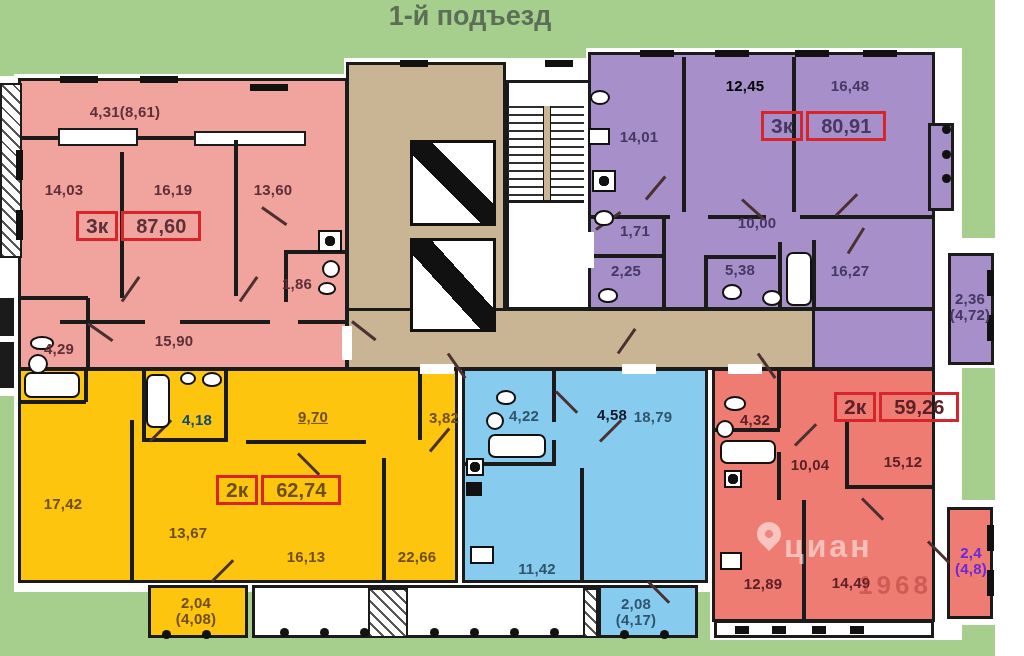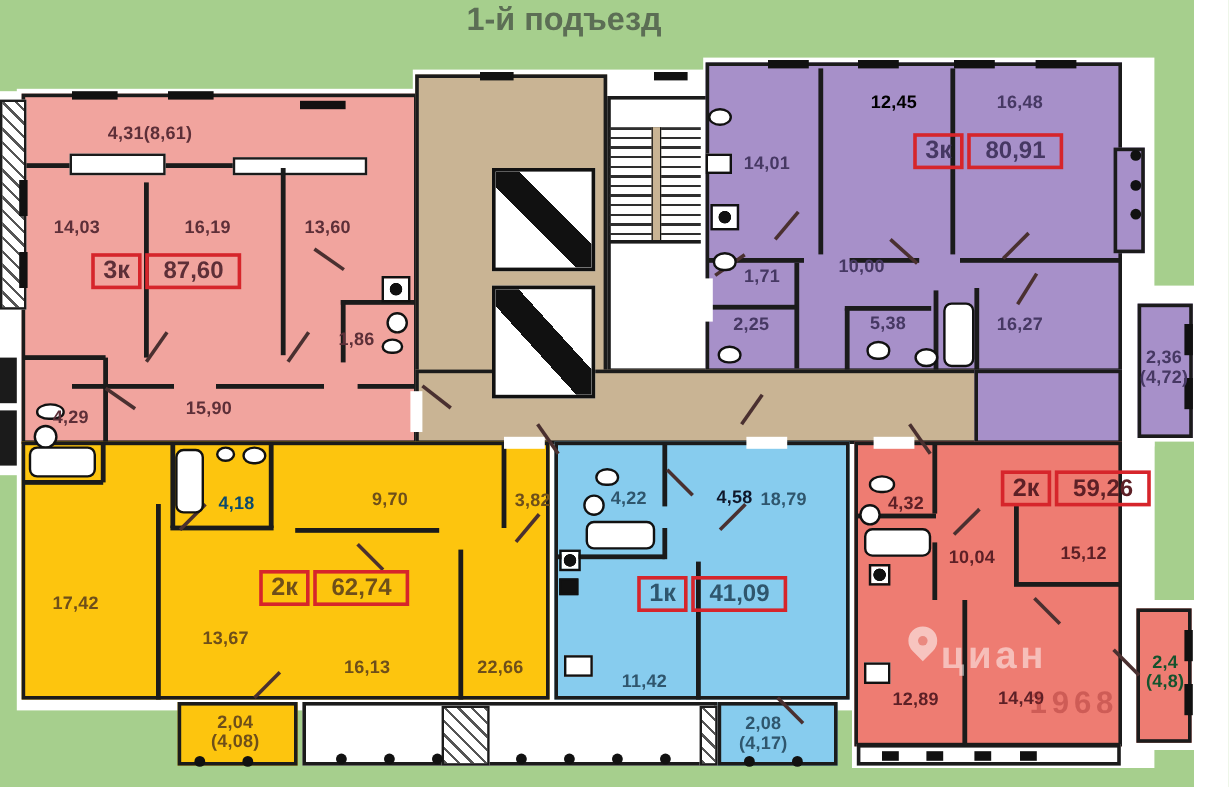--- a/index.html
+++ b/index.html
@@ -234,67 +234,63 @@
     <span class="abox">87,60</span>
   </div>
   <div class="badge" style="left: 761px; top: 111px; color: rgb(70, 56, 99);">
     <span class="tbox">3к</span>
     <span class="abox">80,91</span>
   </div>
   <div class="badge" style="left: 216px; top: 475px; color: rgb(110, 79, 26);">
     <span class="tbox">2к</span>
     <span class="abox">62,74</span>
   </div>
-  <div class="badge" style="left: 531px; top: 480px; color: rgb(47, 86, 109);">
-    <span class="tbox">1к</span>
-    <span class="abox">41,09</span>
-  </div>
   <div class="badge" style="left: 834px; top: 392px; color: rgb(93, 32, 38);">
     <span class="tbox">2к</span>
     <span class="abox">59,26</span>
   </div>
 
   <div id="labels">
       <span class="lbl" style="left: 125px; top: 112px; color: rgb(93, 47, 56);">4,31(8,61)</span>
       <span class="lbl" style="left: 64px; top: 190px; color: rgb(93, 47, 56);">14,03</span>
       <span class="lbl" style="left: 173px; top: 190px; color: rgb(93, 47, 56);">16,19</span>
       <span class="lbl" style="left: 273px; top: 190px; color: rgb(93, 47, 56);">13,60</span>
       <span class="lbl" style="left: 297px; top: 284px; color: rgb(93, 47, 56);">1,86</span>
       <span class="lbl" style="left: 174px; top: 341px; color: rgb(93, 47, 56);">15,90</span>
       <span class="lbl" style="left: 59px; top: 349px; color: rgb(93, 47, 56);">4,29</span>
       <span class="lbl" style="left: 745px; top: 86px; color: #000000;">12,45</span>
       <span class="lbl" style="left: 850px; top: 86px; color: rgb(70, 56, 99);">16,48</span>
       <span class="lbl" style="left: 639px; top: 137px; color: rgb(70, 56, 99);">14,01</span>
       <span class="lbl" style="left: 635px; top: 231px; color: rgb(70, 56, 99);">1,71</span>
-      <span class="lbl" style="left: 718px; top: 223px; color: rgb(70, 56, 99);">10,00</span>
+      <span class="lbl" style="left: 757px; top: 223px; color: rgb(70, 56, 99);">10,00</span>
       <span class="lbl" style="left: 626px; top: 271px; color: rgb(70, 56, 99);">2,25</span>
       <span class="lbl" style="left: 740px; top: 270px; color: rgb(70, 56, 99);">5,38</span>
       <span class="lbl" style="left: 850px; top: 271px; color: rgb(70, 56, 99);">16,27</span>
       <span class="lbl" style="left: 970px; top: 307px; color: rgb(70, 56, 99);">2,36
 (4,72)</span>
       <span class="lbl" style="left: 197px; top: 420px; color: #0c4a6e;">4,18</span>
-      <span class="lbl" style="left: 325px; top: 417px; color: rgb(110, 79, 26);">9,70</span>
+      <span class="lbl" style="left: 313px; top: 417px; color: rgb(110, 79, 26); text-decoration: underline;">9,70</span>
       <span class="lbl" style="left: 444px; top: 418px; color: rgb(110, 79, 26);">3,82</span>
       <span class="lbl" style="left: 63px; top: 504px; color: rgb(110, 79, 26);">17,42</span>
       <span class="lbl" style="left: 188px; top: 533px; color: rgb(110, 79, 26);">13,67</span>
       <span class="lbl" style="left: 306px; top: 557px; color: rgb(110, 79, 26);">16,13</span>
       <span class="lbl" style="left: 417px; top: 557px; color: rgb(110, 79, 26);">22,66</span>
       <span class="lbl" style="left: 196px; top: 611px; color: rgb(110, 79, 26);">2,04
 (4,08)</span>
       <span class="lbl" style="left: 524px; top: 416px; color: rgb(47, 86, 109);">4,22</span>
       <span class="lbl" style="left: 612px; top: 415px; color: #0f172a;">4,58</span>
       <span class="lbl" style="left: 653px; top: 417px; color: rgb(47, 86, 109);">18,79</span>
       <span class="lbl" style="left: 537px; top: 569px; color: rgb(47, 86, 109);">11,42</span>
       <span class="lbl" style="left: 636px; top: 612px; color: rgb(47, 86, 109);">2,08
 (4,17)</span>
       <span class="lbl" style="left: 755px; top: 420px; color: rgb(93, 32, 38);">4,32</span>
       <span class="lbl" style="left: 810px; top: 465px; color: rgb(93, 32, 38);">10,04</span>
       <span class="lbl" style="left: 903px; top: 462px; color: rgb(93, 32, 38);">15,12</span>
       <span class="lbl" style="left: 763px; top: 584px; color: rgb(93, 32, 38);">12,89</span>
       <span class="lbl" style="left: 851px; top: 583px; color: rgb(93, 32, 38);">14,49</span>
-      <span class="lbl" style="left: 971px; top: 561px; color: #14532d;">2,4
+      <span class="lbl" style="left: 971px; top: 561px; color: #6d28d9;">2,4
 (4,8)</span>
     </div>
 
   <div class="wm-pin" style="left:757px;top:522px"></div>
   <div class="wm-text" style="left:784px;top:528px">циан</div>
   <div class="wm-frag" style="left:858px;top:570px">1968</div>
 </div>
 
 </body></html>

